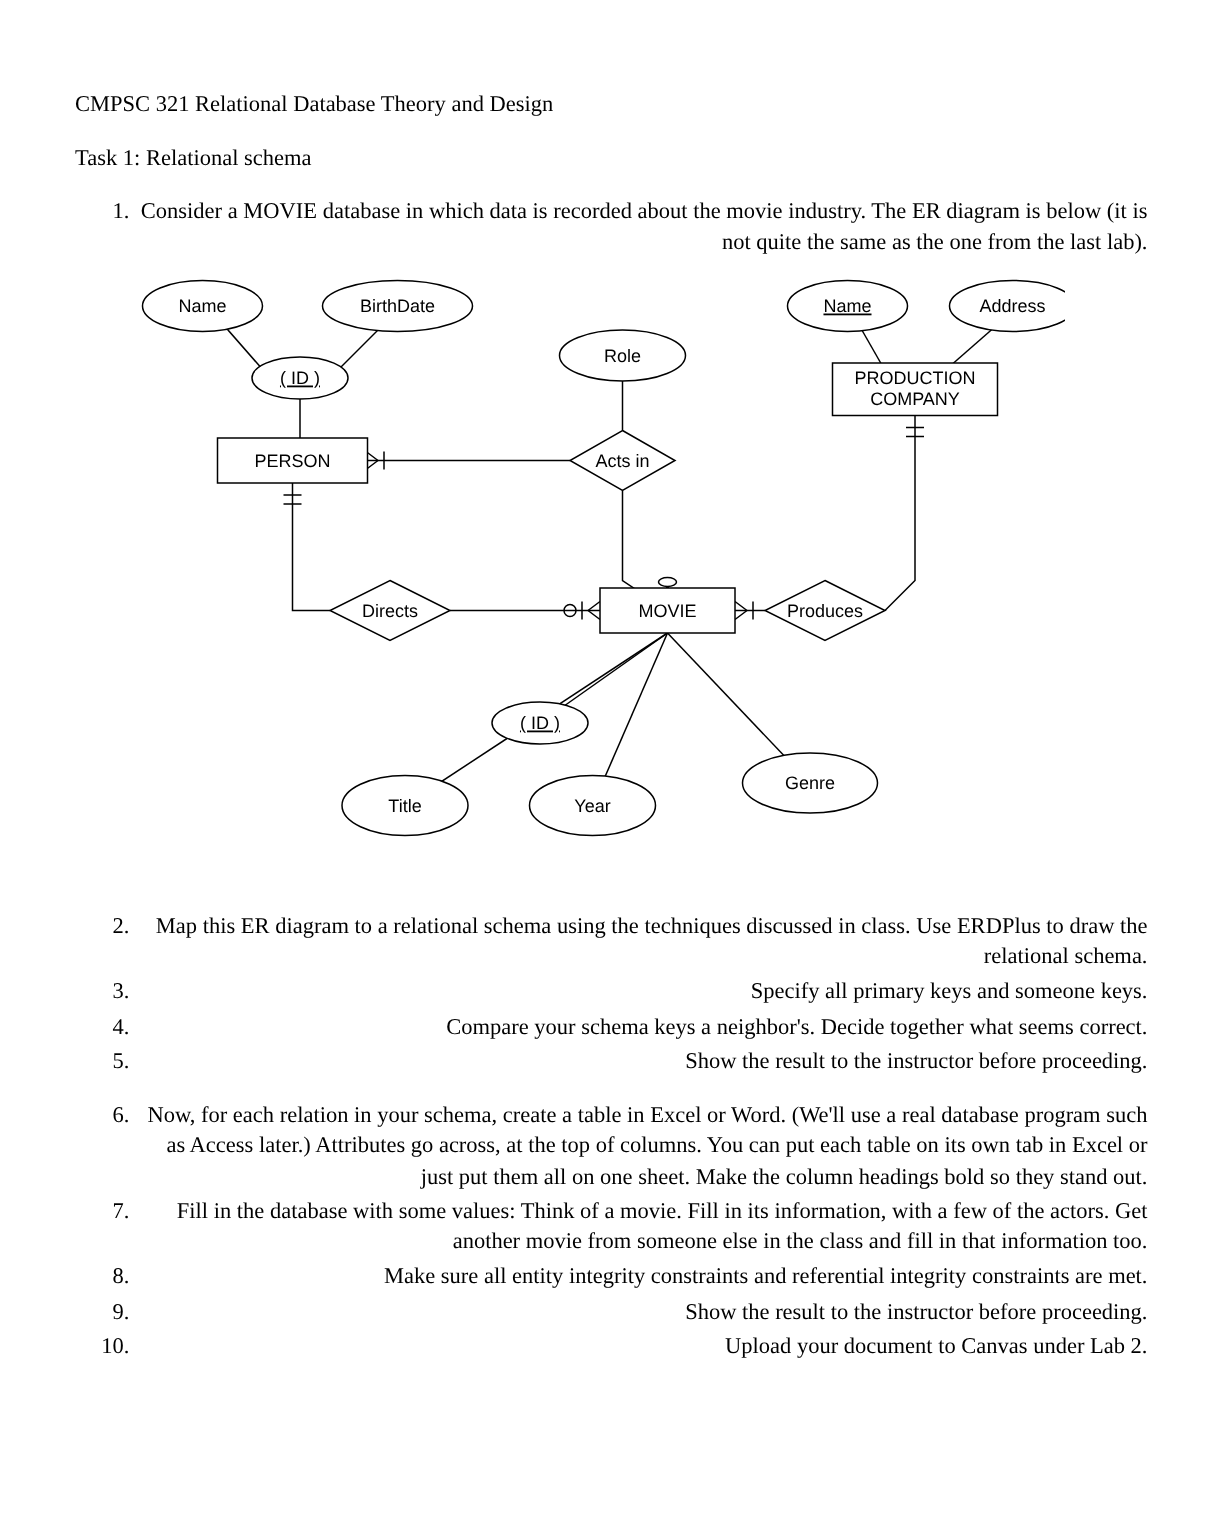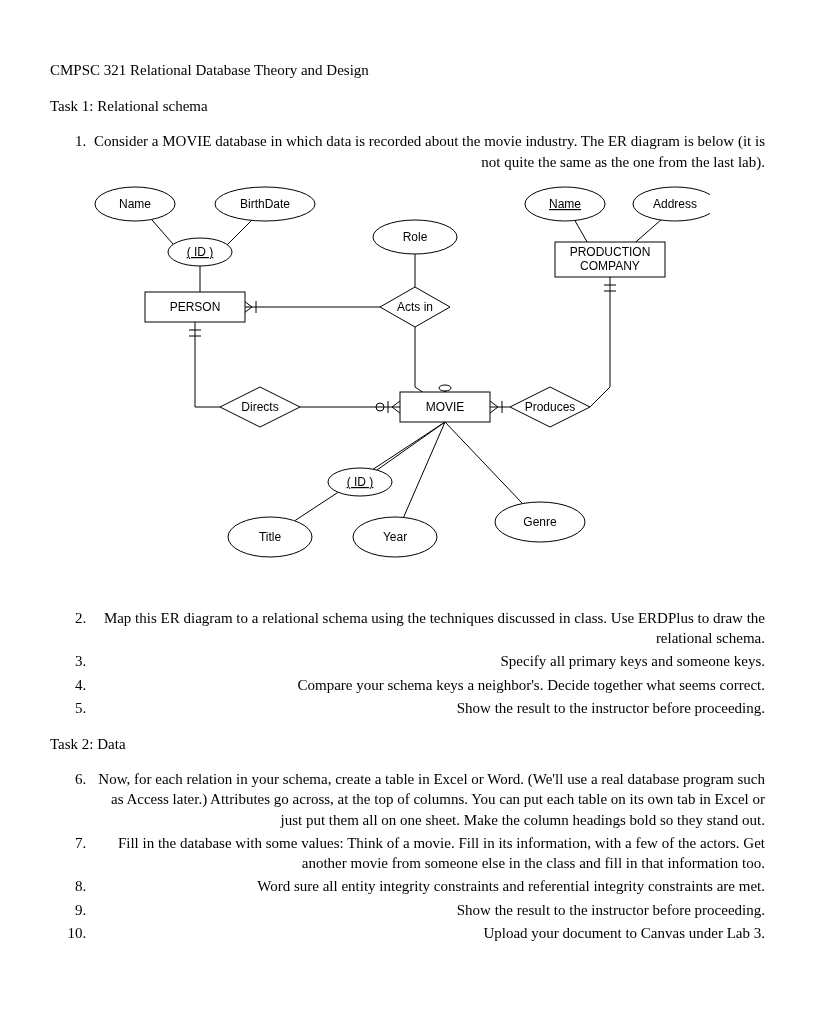--- a/index.html
+++ b/index.html
@@ -165,23 +165,22 @@
     </svg>
   </div>
 
   <ol class="num" start="2">
     <li>Map this ER diagram to a relational schema using the techniques discussed in class. Use ERDPlus to draw the relational schema.</li>
     <li>Specify all primary keys and someone keys.</li>
     <li>Compare your schema keys a neighbor's. Decide together what seems correct.</li>
     <li>Show the result to the instructor before proceeding.</li>
   </ol>
 
-  <p class="task-title">Task 2: Data</p>
 
   <ol class="num" start="6">
     <li>Now, for each relation in your schema, create a table in Excel or Word. (We'll use a real database program such as Access later.) Attributes go across, at the top of columns. You can put each table on its own tab in Excel or just put them all on one sheet. Make the column headings bold so they stand out.</li>
     <li>Fill in the database with some values: Think of a movie. Fill in its information, with a few of the actors. Get another movie from someone else in the class and fill in that information too.</li>
-    <li>Word sure all entity integrity constraints and referential integrity constraints are met.</li>
+    <li>Make sure all entity integrity constraints and referential integrity constraints are met.</li>
     <li>Show the result to the instructor before proceeding.</li>
-    <li>Upload your document to Canvas under Lab 3.</li>
+    <li>Upload your document to Canvas under Lab 2.</li>
   </ol>
 
 </div>
 
 </body></html>

